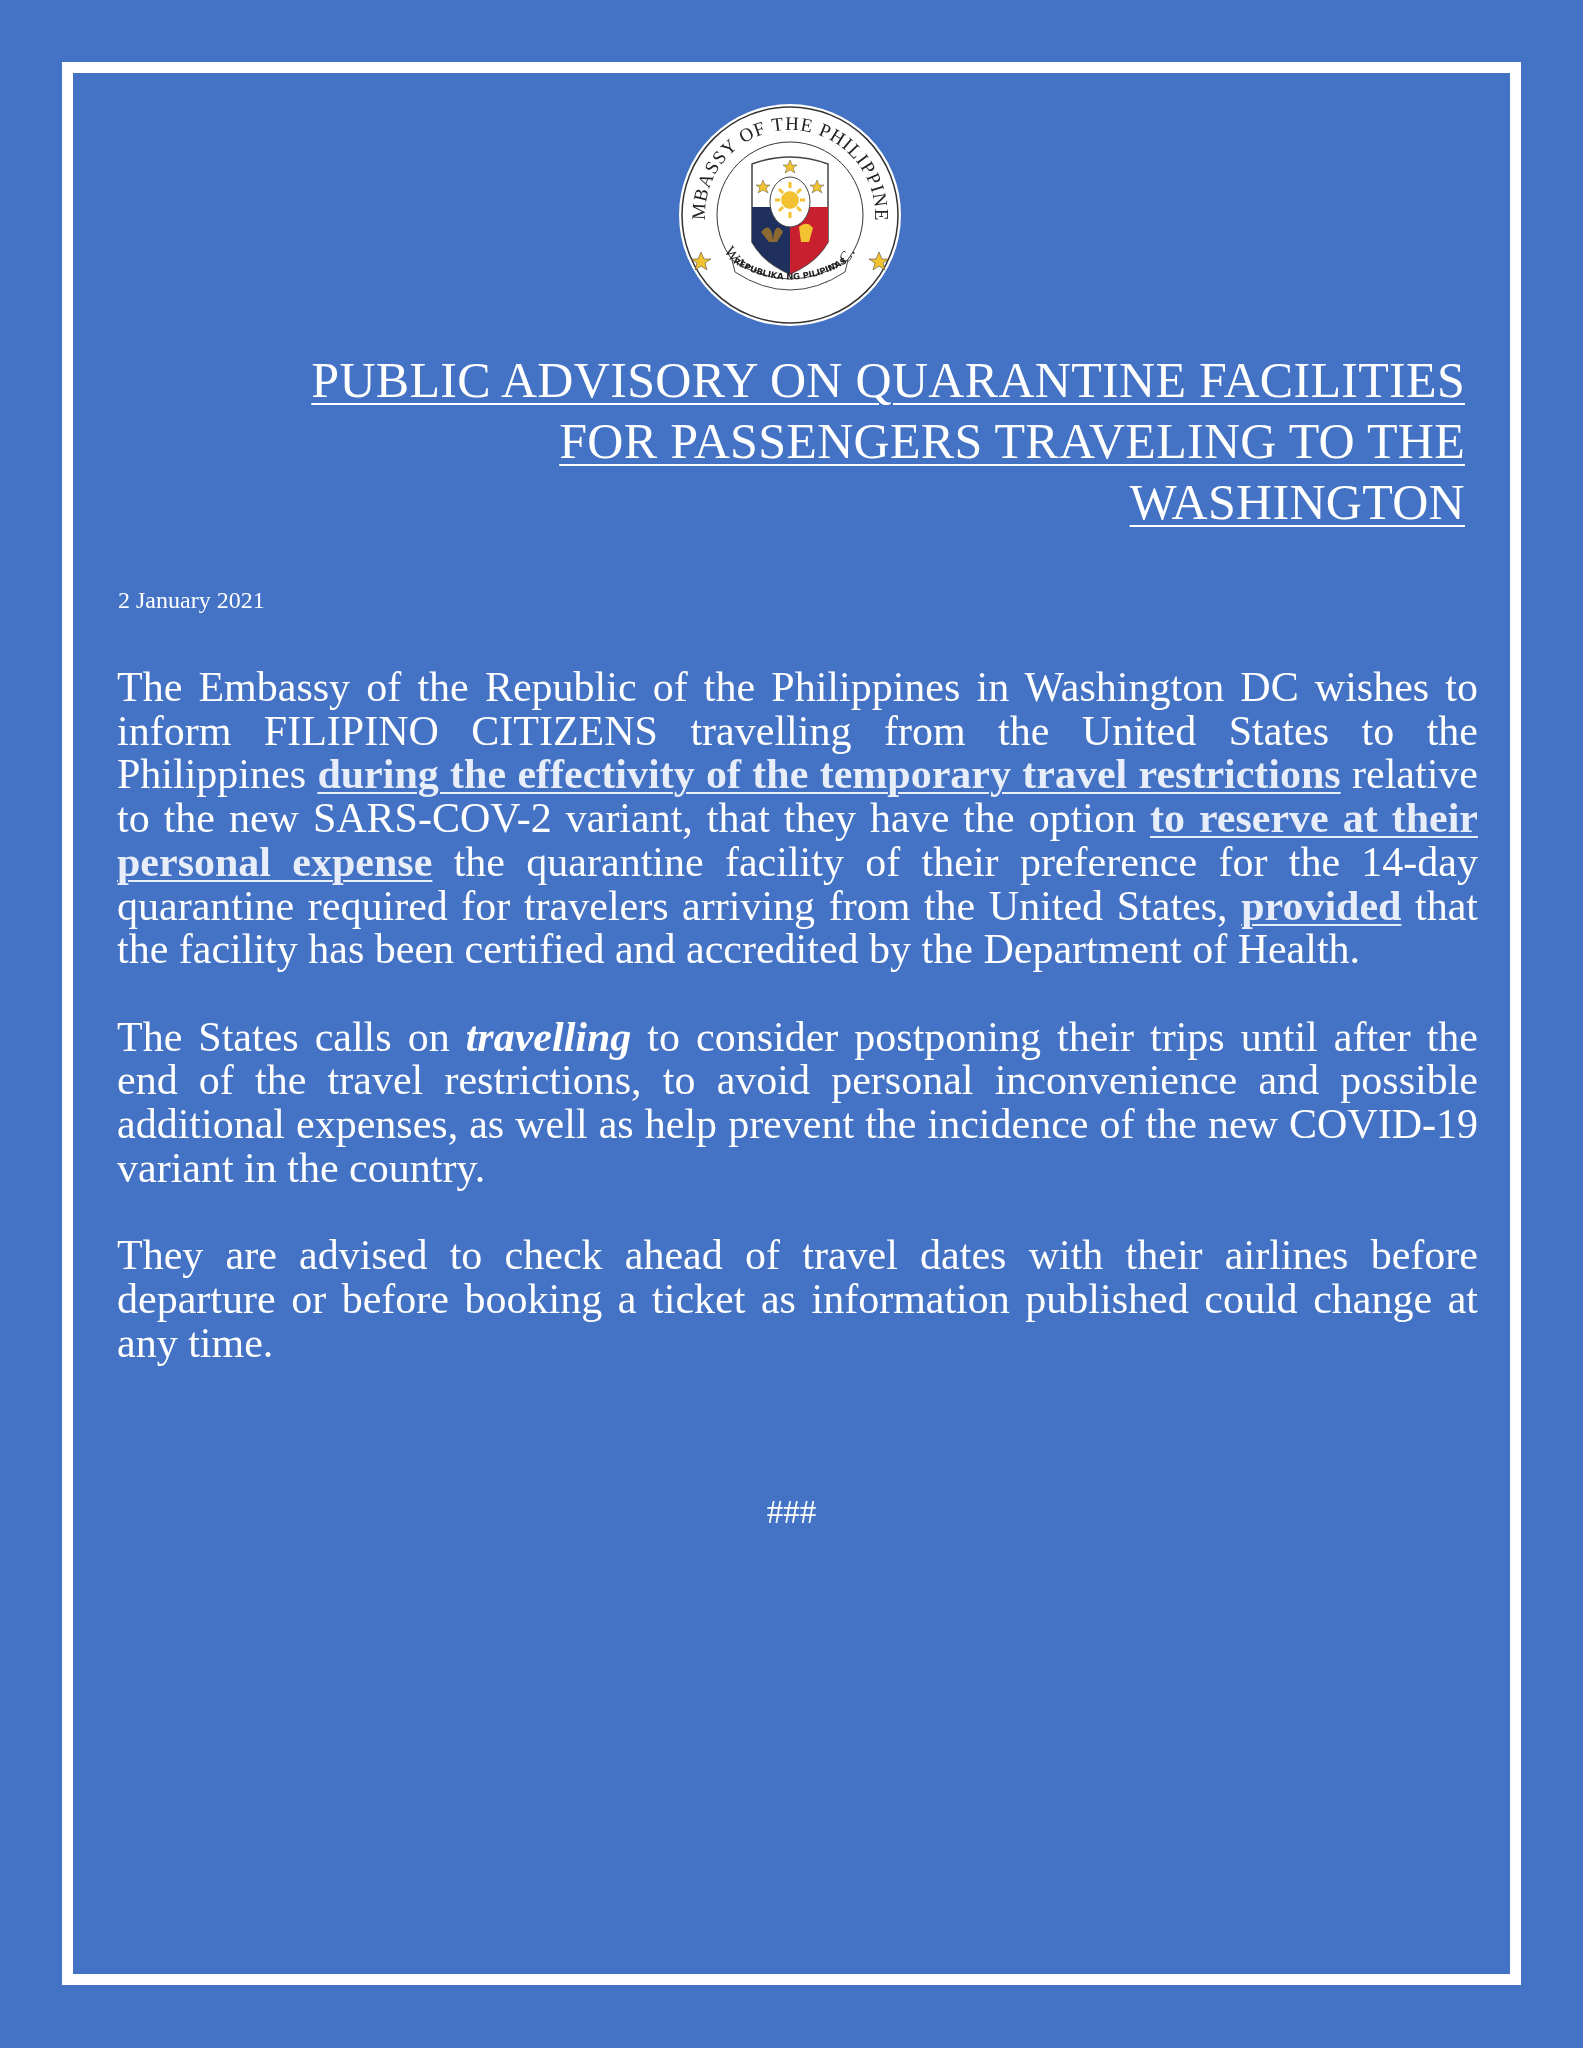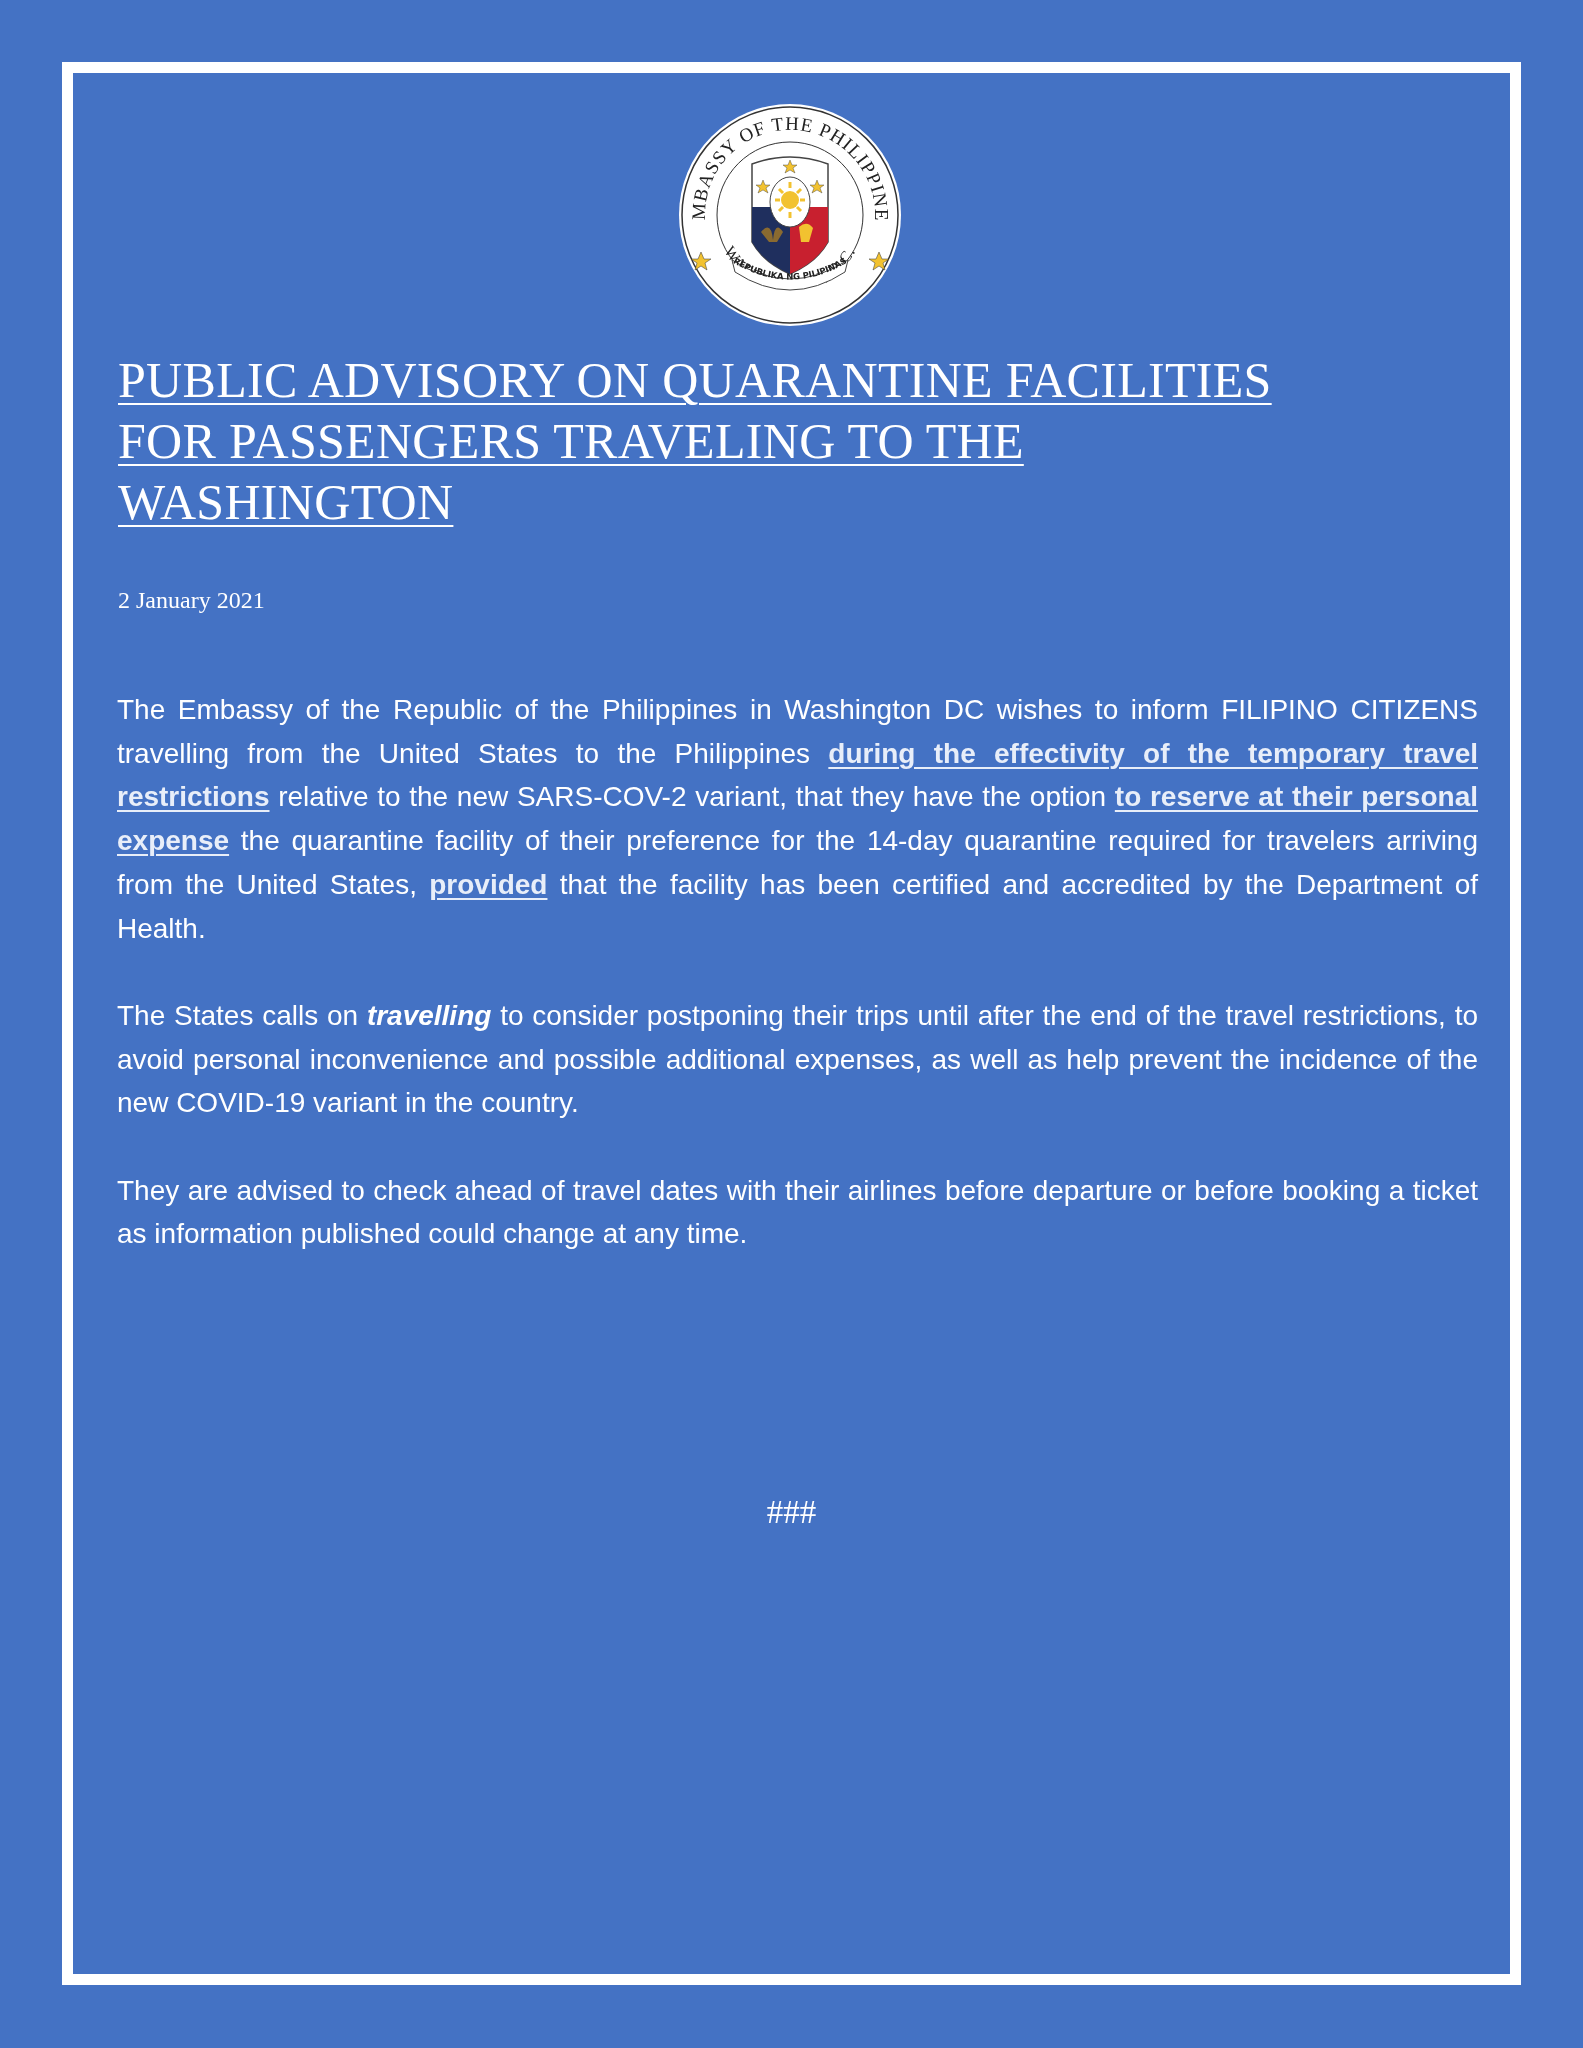--- a/index.html
+++ b/index.html
@@ -20,41 +20,41 @@
   }
   .seal {
     position:absolute;
     left:677px; top:102px;
     width:226px; height:226px;
   }
   .title {
     position:absolute;
     left:118px; width:1347px;
     top:350px;
-    text-align:left;
+    text-align:right;
     font-family:"Liberation Serif", "DejaVu Serif", serif;
     font-size:50px;
     line-height:61px;
     letter-spacing:0.3px;
   }
   .title span { text-decoration:underline; text-decoration-thickness:2px; text-underline-offset:6px; }
   .date {
     position:absolute;
     left:118px; width:1347px;
     top:580px;
     font-family:"Liberation Serif", "DejaVu Serif", serif;
     font-size:24px;
     line-height:40px;
   }
   .body {
     position:absolute;
     left:117px; width:1361px;
-    top:688px;
-    font-family:Liberation Sans, sans-serif;
-    font-size:28px;
+    top:666px;
+    font-family:Liberation Serif, serif;
+    font-size:42px;
     line-height:43.7px;
     text-align:justify;
   }
   .body p { margin:0 0 43.7px 0; }
   .body p.last { margin-bottom:4px; }
   .u { text-decoration:underline; text-decoration-thickness:2px; text-underline-offset:4px; font-weight:bold; color:#e8eef9; }
   .i { font-style:italic; font-weight:bold; }
   .end {
     position:absolute;
     left:118px; width:1347px;

